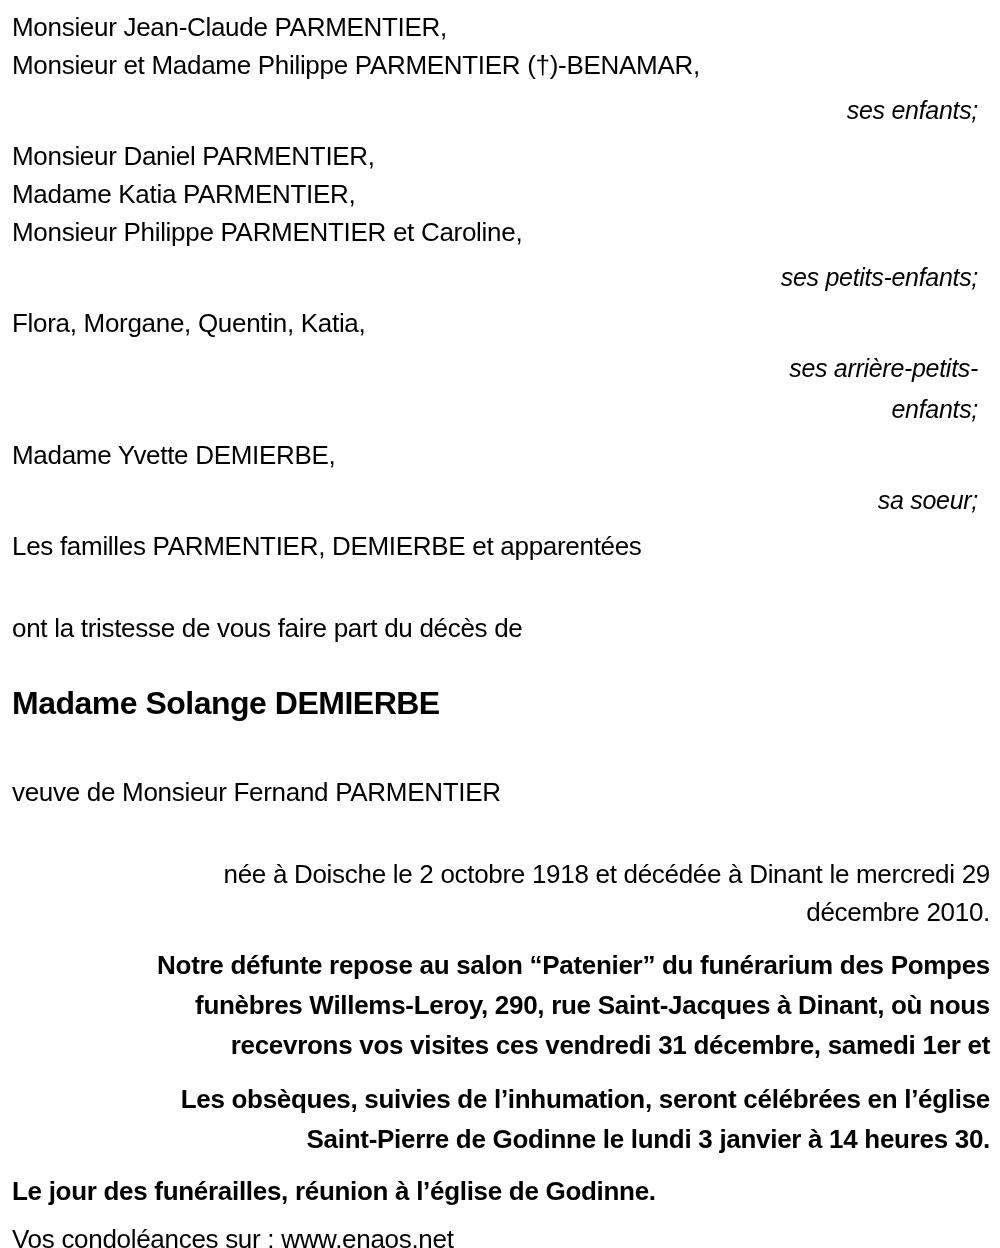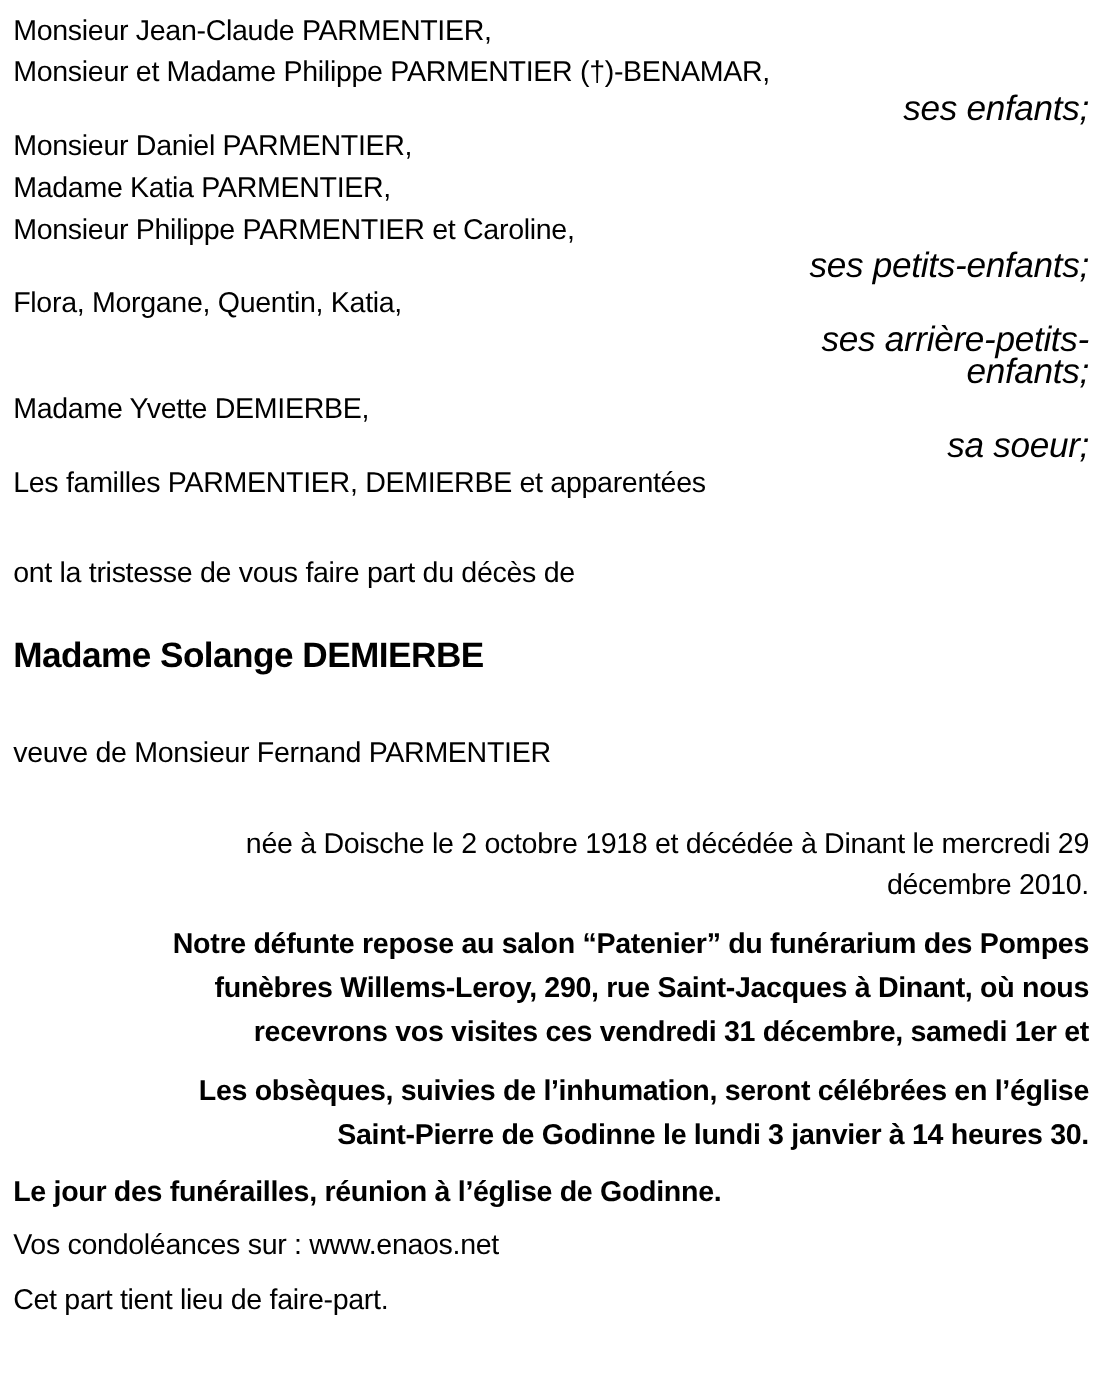--- a/index.html
+++ b/index.html
@@ -20,22 +20,22 @@
     letter-spacing: -0.3px;
   }
   .line {
     margin: 0;
     font-size: 26px;
     line-height: 38px;
     font-weight: 400;
     white-space: nowrap;
   }
   .relation {
-    margin: 0;
-    font-size: 32px;
+    margin: 12px;
+    font-size: 25px;
     line-height: 29px;
     font-style: italic;
     text-align: right;
     white-space: nowrap;
   }
   .announcement {
     margin-top: 44px;
   }
   .title {
     margin: 30px 0 0 0;

